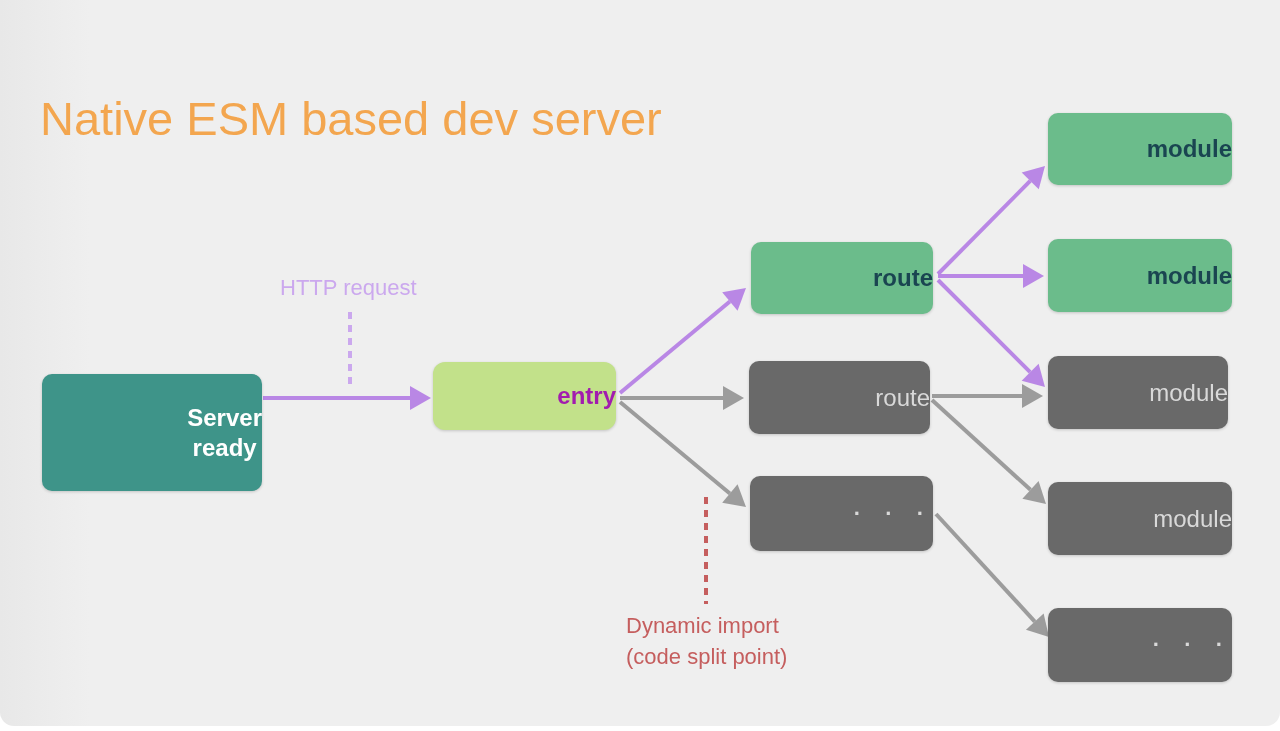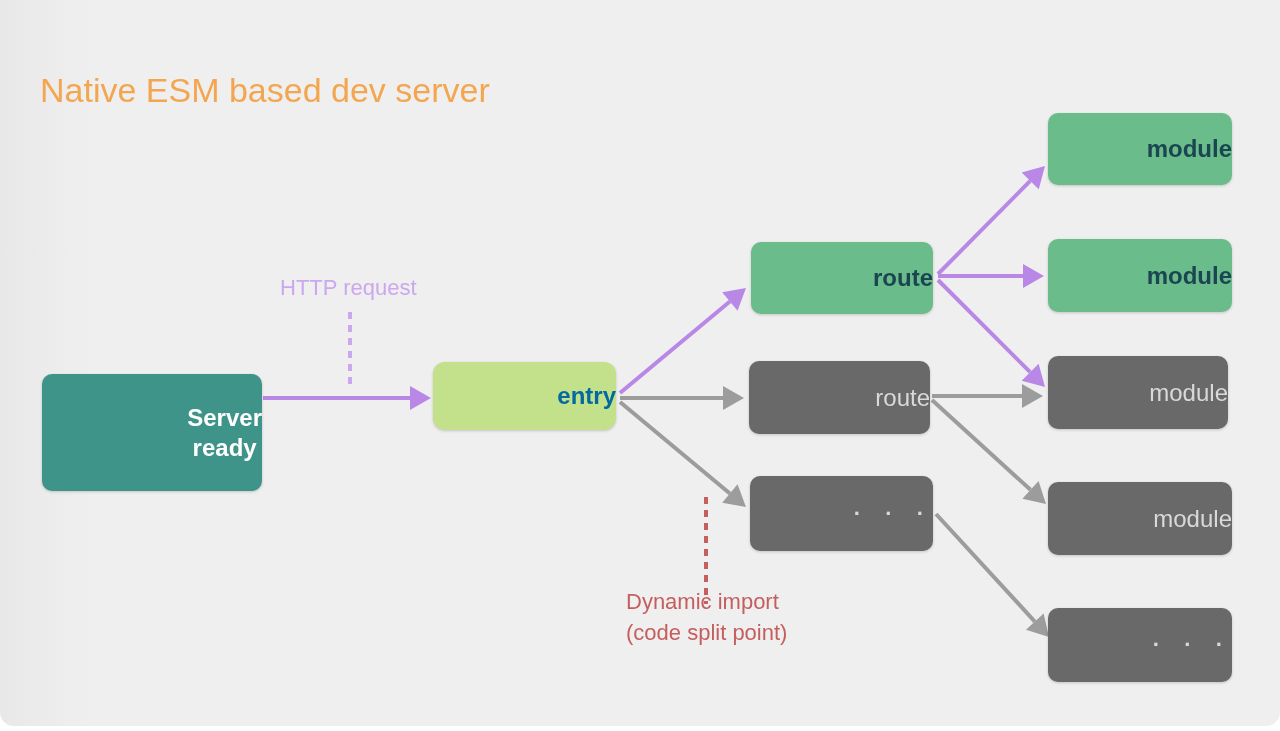--- a/index.html
+++ b/index.html
@@ -19,22 +19,22 @@
     position: absolute;
     left: 0; top: 0;
     width: 1280px;
     height: 726px;
     background: linear-gradient(90deg, #e8e8e8 0px, #efefef 90px, #efefef 100%);
     border-radius: 0 0 14px 14px;
   }
   .page-title {
     position: absolute;
     left: 40px;
-    top: 48px;
-    font-size: 34px;
+    top: 60px;
+    font-size: 47px;
     font-weight: 400;
     letter-spacing: 0px;
     color: #f3a64f;
     white-space: nowrap;
   }
   .node {
     position: absolute;
     display: flex;
     align-items: center;
     justify-content: flex-end;
@@ -43,21 +43,21 @@
     text-align: center;
   }
   .node span {
     font-size: 24px;
     white-space: pre-line;
     line-height: 30px;
   }
   .node.teal   { background: #3e9489; margin-top: 36px; }
   .node.teal span   { color: #ffffff; font-weight: 700; }
   .node.lime   { background: #c2e18a; border-radius: 12px; }
-  .node.lime span   { color: #0369a1; font-weight: 700; }
+  .node.lime span   { color: #a21caf; font-weight: 700; }
   .node.green  { background: #6bbc8b; }
   .node.green span  { color: #1a4551; font-weight: 700; }
   .node.gray   { background: #696969; }
   .node.gray span   { color: #d9d9d9; font-weight: 500; }
   .node.dots span   { letter-spacing: 9px; font-weight: 700; font-size: 22px; }
   .edges-layer {
     position: absolute;
     left: 0; top: 0;
     width: 1280px;
     height: 731px;
@@ -149,17 +149,17 @@
         </div>
         <div class="node gray" style="left: 1048px; top: 482px; width: 184px; height: 73px;">
           <span>module</span>
         </div>
         <div class="node gray dots" style="left: 1048px; top: 608px; width: 184px; height: 74px;">
           <span>· · ·</span>
         </div>
       </div>
     <div>
         <div class="annotation" style="left: 280px; top: 272px; color: rgb(203, 168, 238);">HTTP request</div>
-        <div class="annotation" style="left: 626px; top: 586px; color: rgb(197, 94, 94);">Dynamic import
+        <div class="annotation" style="left: 626px; top: 610px; color: rgb(197, 94, 94);">Dynamic import
 (code split point)</div>
       </div>
   </div>
 </div>
 
 </body></html>

